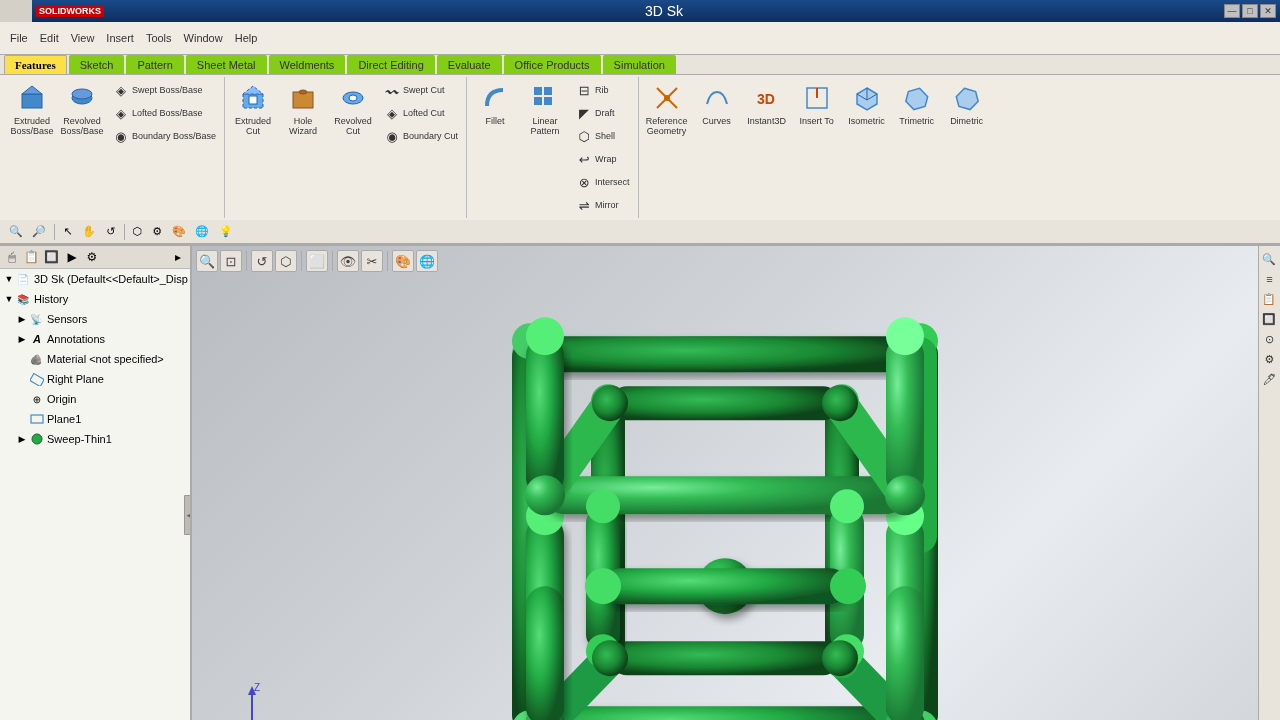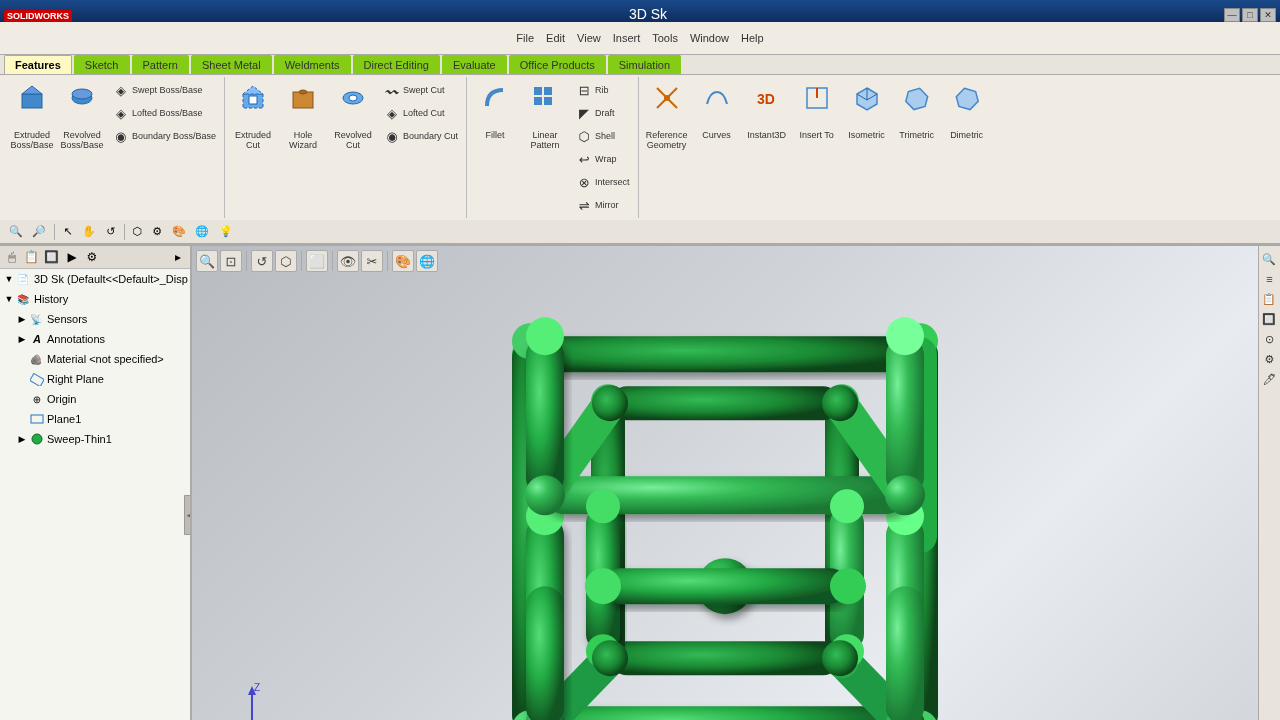--- a/index.html
+++ b/index.html
@@ -3,24 +3,25 @@
   <meta charset="utf-8">
   <style>
     * { margin: 0; padding: 0; box-sizing: border-box; }
     body { font-family: Arial, sans-serif; font-size: 11px; background: #d4d0c8; width: 1280px; height: 720px; overflow: hidden; }
 
     
     #titlebar {
       height: 22px;
       background: linear-gradient(to bottom, #1a4a8a, #0f2d5e);
       display: flex;
-      align-items: flex-end;
+      align-items: center;
       justify-content: space-between;
       padding: 0 4px;
       color: white;
+      margin-left: 32px;
     }
     #titlebar-left { display: flex; align-items: center; gap: 4px; }
     #titlebar-title { font-size: 14px; color: white; flex: 1; text-align: center; }
     #titlebar-controls { display: flex; gap: 2px; }
     #titlebar-controls span {
       width: 16px; height: 14px; background: #c0c0c0; border: 1px solid #888;
       display: flex; align-items: center; justify-content: center; font-size: 9px; cursor: pointer;
       color: #333;
     }
 
@@ -35,21 +36,20 @@
     }
 
     
     #menubar {
       height: 28px;
       background: #f0ece4;
       display: flex;
       align-items: center;
       border-bottom: 1px solid #aaa;
       padding: 16px 4px;
-      justify-content: center;
     }
     .menu-item {
       padding: 2px 6px;
       font-size: 11px;
       cursor: pointer;
       color: #333;
     }
 
     
     #toolbar-container {
@@ -70,24 +70,25 @@
       font-size: 11px;
       cursor: pointer;
       border: 1px solid transparent;
       border-bottom: none;
       color: #333;
       background: #84cc16;
       margin-right: 2px;
       border-radius: 2px 2px 0 0;
     }
     .ribbon-tab.active {
-      background: #fef9c3;
+      background: #fde047;
       border-color: #aaa;
       font-weight: bold;
       color: #000;
+      font-family: Liberation Serif, serif;
     }
 
     
     #toolbar-main {
       display: flex;
       align-items: stretch;
       padding: 2px 4px;
       background: #f0ece4;
       min-height: 70px;
       flex-wrap: nowrap;
@@ -119,21 +120,21 @@
       color: #333;
       background: transparent;
     }
     .tb-btn-icon {
       width: 32px;
       height: 32px;
       display: flex;
       align-items: center;
       justify-content: center;
       font-size: 20px;
-      margin-bottom: 16px;
+      margin-bottom: 2px;
     }
     .tb-btn-small {
       flex-direction: row;
       min-height: 20px;
       width: auto;
       padding: 1px 3px;
       font-size: 9px;
       align-items: center;
       gap: 2px;
     }

